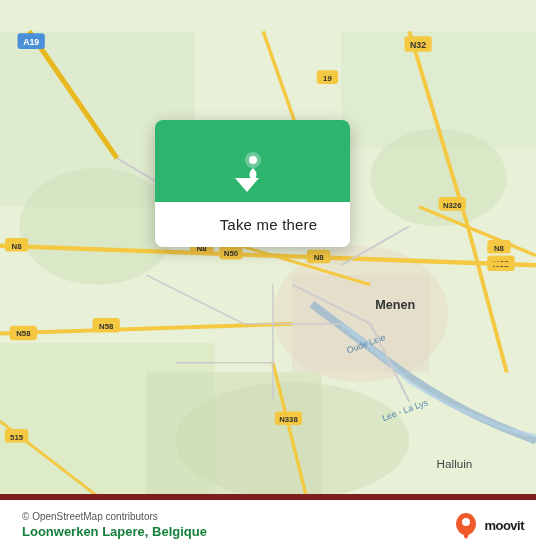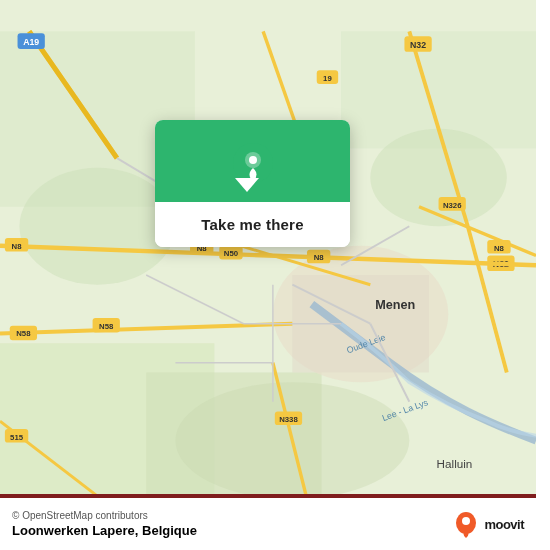--- a/index.html
+++ b/index.html
@@ -53,25 +53,26 @@
       height: 42px;
     }
 
     #popup-button {
       display: block;
       width: 100%;
       padding: 14px 10px;
       background: white;
       border: none;
       font-size: 15px;
-      font-weight: 700;
+      font-weight: 400;
       color: #222;
       cursor: pointer;
       text-align: center;
       letter-spacing: 0.2px;
+      margin-left: 16px;
     }
 
     
     #popup-tail {
       position: absolute;
       top: 178px;
       left: 235px;
       width: 0;
       height: 0;
       border-left: 12px solid transparent;
@@ -81,43 +82,43 @@
     }
 
     
     #footer-bar {
       position: absolute;
       bottom: 0;
       left: 0;
       right: 0;
       height: 56px;
       background: white;
-      border-top: 4px solid #7f1d1d;
+      border-top: 6px solid #7f1d1d;
       display: flex;
       align-items: center;
       justify-content: space-between;
-      padding: 0 12px 0 12px;
+      padding: 0 12px 0 22px;
       z-index: 10;
     }
 
     #footer-left {
       display: flex;
       flex-direction: column;
       gap: 2px;
     }
 
     #osm-credit {
       font-size: 10px;
       color: #555;
     }
 
     #location-name {
       font-size: 13px;
       font-weight: 600;
-      color: #000000;
+      color: #15803d;
     }
 
     #moovit-logo {
       display: flex;
       align-items: center;
       gap: 4px;
     }
 
     #moovit-icon {
       width: 28px;

